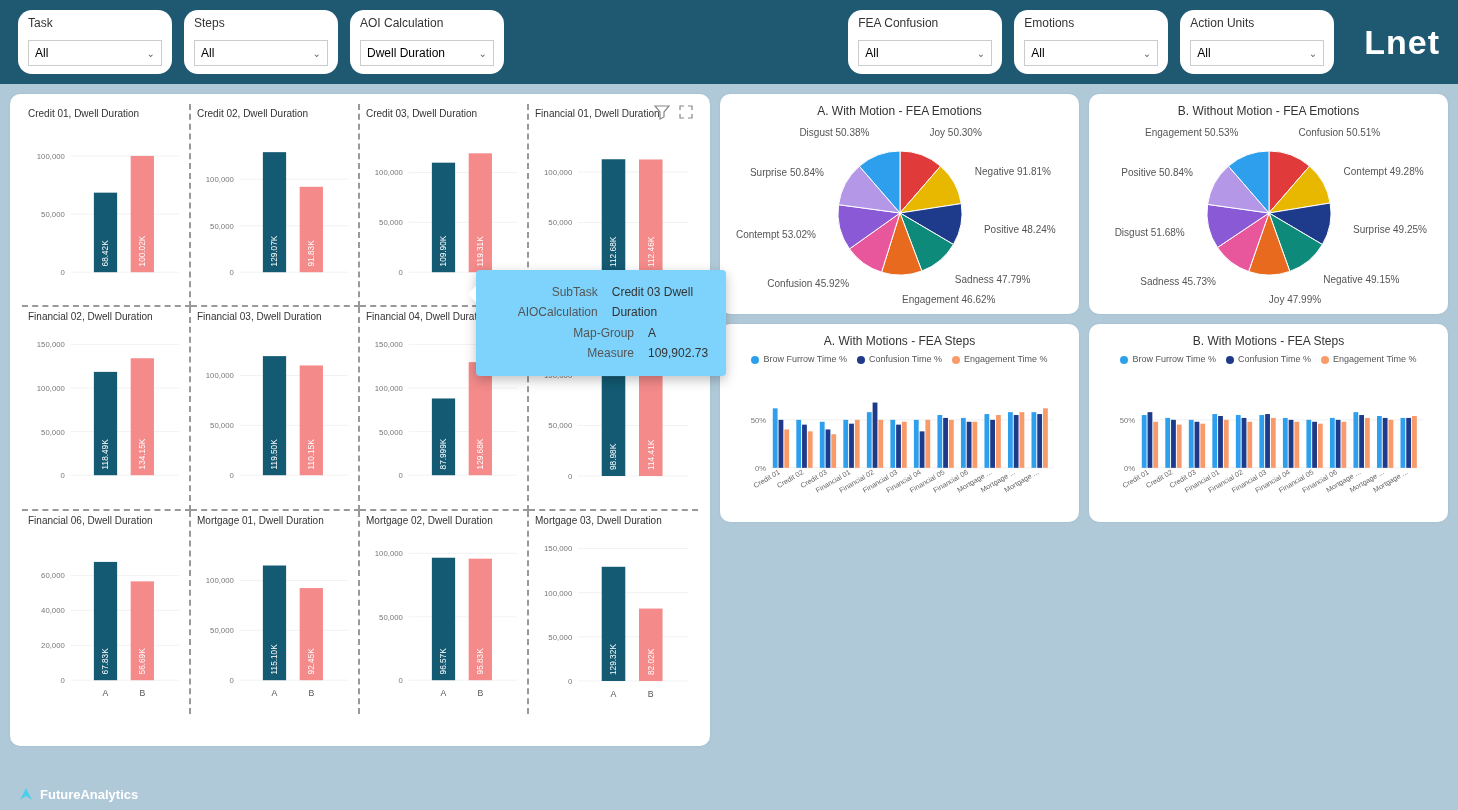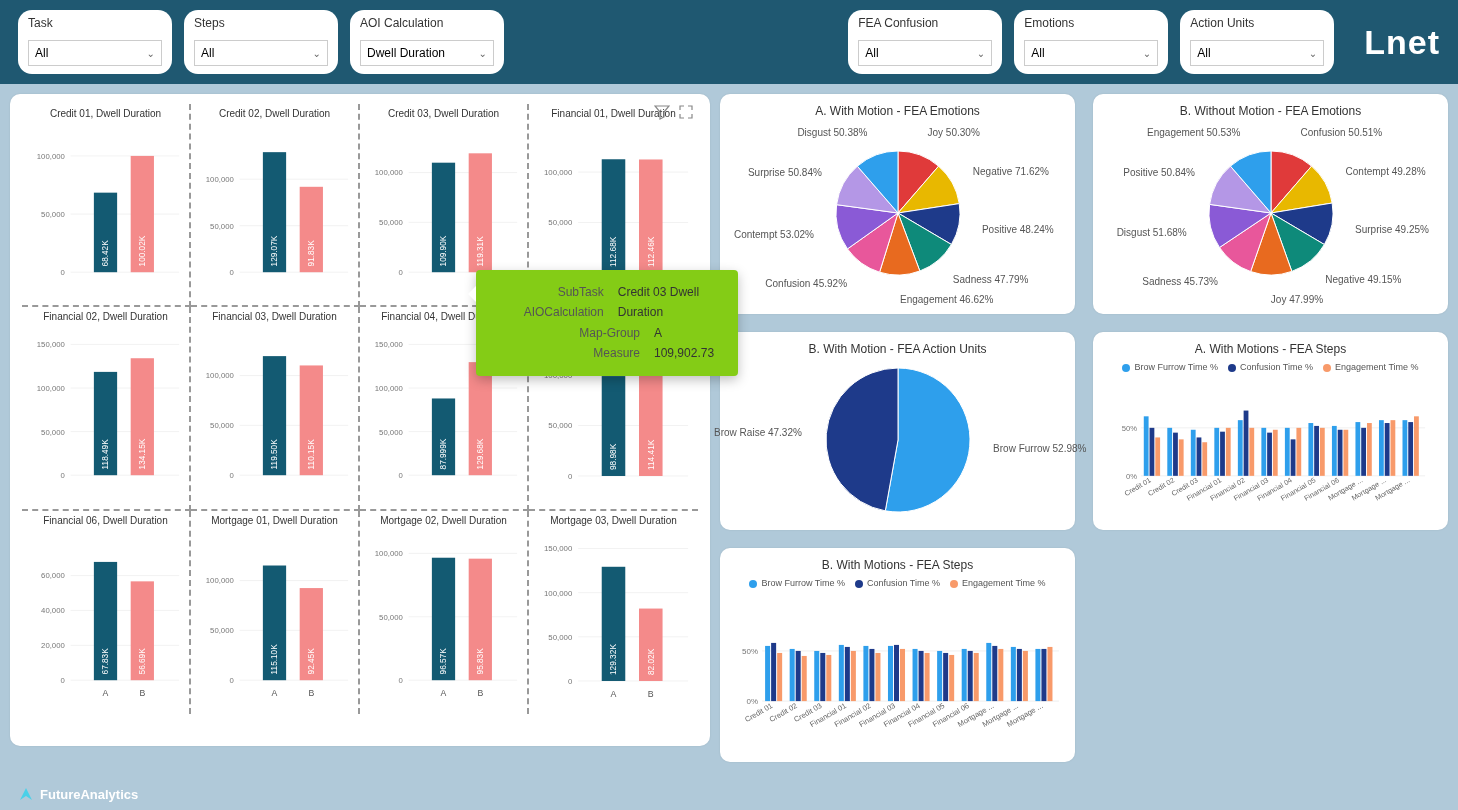--- a/index.html
+++ b/index.html
@@ -12,36 +12,36 @@
   .spacer{flex:1}
   .logo{color:#fff;font-weight:800;font-size:34px;letter-spacing:1px;margin-left:18px}
   .main{display:flex;gap:10px;padding:10px}
   .panel{background:#fff;border-radius:10px;padding:10px 12px;box-shadow:0 0 2px rgba(0,0,0,.1)}
   .left{width:700px;height:652px;position:relative}
   .left-title{font-size:14px;color:#333;margin-bottom:4px}
   .grid12{display:grid;grid-template-columns:repeat(4,1fr);grid-template-rows:repeat(3,1fr);height:610px}
   .cell{border-right:2px dashed #999;border-bottom:2px dashed #999;padding:4px 6px;display:flex;flex-direction:column}
   .cell:nth-child(4n){border-right:none}
   .cell:nth-child(n+9){border-bottom:none}
-  .cell-title{font-size:10px;text-align:center;margin-bottom:2px;color:#333}
+  .cell-title{font-size:10px;margin-bottom:2px;color:#333}
   .mini svg{width:100%;height:100%}
   .mini{flex:1;min-height:0}
-  .right{flex:1;display:grid;grid-template-columns:1fr 1fr;grid-template-rows:220px 198px 214px;gap:18px}
+  .right{flex:1;display:grid;grid-template-columns:1fr 1fr;grid-template-rows:220px 198px 214px;gap:10px}
   .card-title{font-size:12px;text-align:center;margin-bottom:4px;color:#333}
   .pie-wrap{position:relative;flex:1}
   .panel.flex{display:flex;flex-direction:column}
   .pie-svg{position:absolute;left:50%;top:50%;transform:translate(-50%,-50%)}
   .pie-label{position:absolute;font-size:10px;color:#555;white-space:nowrap}
   .legend{display:flex;justify-content:center;gap:10px;font-size:9px;color:#555;margin:2px 0 4px}
   .legend span::before{content:"";display:inline-block;width:8px;height:8px;border-radius:50%;margin-right:4px;vertical-align:middle}
   .lg-a::before{background:#2e9fec}
   .lg-b::before{background:#1e3a8a}
   .lg-c::before{background:#f89a6a}
   .steps-chart{flex:1;min-height:0}
-  .tooltip{position:absolute;background:#84cc16;border-radius:4px;box-shadow:0 4px 12px rgba(0,0,0,.25);padding:12px 24px;font-size:12px;color:#333;z-index:50}
+  .tooltip{position:absolute;background:#7dd3fc;border-radius:4px;box-shadow:0 4px 12px rgba(0,0,0,.25);padding:12px 18px;font-size:12px;color:#333;z-index:50}
   .tt-row{display:flex;gap:14px;line-height:1.7}
   .tt-k{text-align:right;width:140px;color:#555}
   .tt-v{font-weight:400}
   .tt-arrow{position:absolute;left:-8px;top:16px;width:0;height:0;border-top:8px solid transparent;border-bottom:8px solid transparent;border-right:8px solid #fff}
   .toolbar{position:absolute;right:16px;top:10px;display:flex;gap:8px;color:#888}
   .toolbar svg{width:16px;height:16px;cursor:pointer}
   .footer{position:absolute;bottom:8px;left:18px;color:#fff;font-size:13px;font-weight:700;display:flex;align-items:center;gap:6px}
   .footer svg{width:16px;height:16px}
 </style>
 </head>
@@ -327,21 +327,21 @@
             <path d="M62,62 L102.58852003853006,15.132398812379535 A62,62 0 0 1 123.28645352578607,52.62073487784556 Z" fill="#e8b800" stroke="#fff" stroke-width="1"></path>
             <path d="M62,62 L123.28645352578607,52.62073487784556 A62,62 0 0 1 115.41133742640602,93.48379002475085 Z" fill="#1e3a8a" stroke="#fff" stroke-width="1"></path>
             <path d="M62,62 L115.41133742640602,93.48379002475085 A62,62 0 0 1 83.84417714667909,120.02440800891038 Z" fill="#0e8a7a" stroke="#fff" stroke-width="1"></path>
             <path d="M62,62 L83.84417714667909,120.02440800891038 A62,62 0 0 1 43.591721640770615,121.20418302661668 Z" fill="#e86a1f" stroke="#fff" stroke-width="1"></path>
             <path d="M62,62 L43.591721640770615,121.20418302661668 A62,62 0 0 1 11.459282420206101,97.91150047713842 Z" fill="#e8579b" stroke="#fff" stroke-width="1"></path>
             <path d="M62,62 L11.459282420206101,97.91150047713842 A62,62 0 0 1 0.5603727327562069,53.68301729819327 Z" fill="#8a5ad6" stroke="#fff" stroke-width="1"></path>
             <path d="M62,62 L0.5603727327562069,53.68301729819327 A62,62 0 0 1 21.358304466013735,15.178502970080494 Z" fill="#b497e6" stroke="#fff" stroke-width="1"></path>
             <path d="M62,62 L21.358304466013735,15.178502970080494 A62,62 0 0 1 62.00000000000004,0 Z" fill="#2e9fec" stroke="#fff" stroke-width="1"></path>
           </svg>
         <div class="pie-label" style="left:calc(50% + 30.042875492766385px);top:calc(50% + -85.58179466930565px)">Joy 50.30%</div>
-          <div class="pie-label" style="left:calc(50% + 75.2871790067851px);top:calc(50% + -46.56730298203499px)">Negative 71.62%</div>
+          <div class="pie-label" style="left:calc(50% + 75.2871790067851px);top:calc(50% + -46.56730298203499px)">Negative 91.81%</div>
           <div class="pie-label" style="left:calc(50% + 84.4460953975088px);top:calc(50% + 11.274426936603433px)">Positive 48.24%</div>
           <div class="pie-label" style="left:calc(50% + 55.3441047776472px);top:calc(50% + 60.82575534212128px)">Sadness 47.79%</div>
           <div class="pie-label" style="left:calc(50% + 2.5195258003893883px);top:calc(50% + 80.96308504085442px)">Engagement 46.62%</div>
           <div class="pie-label" style="right:calc(50% + 50.47447280447655px);top:calc(50% + 64.62993318329524px)">Confusion 45.92%</div>
           <div class="pie-label" style="right:calc(50% + 83.5020632303048px);top:calc(50% + 15.576817933834661px)">Contempt 53.02%</div>
           <div class="pie-label" style="right:calc(50% + 75.6673498471331px);top:calc(50% + -45.871165472880335px)">Surprise 50.84%</div>
           <div class="pie-label" style="right:calc(50% + 30.08860677725188px);top:calc(50% + -85.56473013796989px)">Disgust 50.38%</div>
       </div>
     </div>
       <div class="panel flex">
@@ -360,31 +360,20 @@
           </svg>
         <div class="pie-label" style="left:calc(50% + 30.023403022495202px);top:calc(50% + -85.58905180574361px)">Confusion 50.51%</div>
           <div class="pie-label" style="left:calc(50% + 75.07200957533001px);top:calc(50% + -46.95465860094153px)">Contempt 49.28%</div>
           <div class="pie-label" style="left:calc(50% + 84.51599792717451px);top:calc(50% + 10.90742261882285px)">Surprise 49.25%</div>
           <div class="pie-label" style="left:calc(50% + 54.743010066638206px);top:calc(50% + 61.32648678200849px)">Negative 49.15%</div>
           <div class="pie-label" style="left:calc(50% + 0.3582433257662814px);top:calc(50% + 80.99925384396974px)">Joy 47.99%</div>
           <div class="pie-label" style="right:calc(50% + 52.5603805829843px);top:calc(50% + 63.06912951530853px)">Sadness 45.73%</div>
           <div class="pie-label" style="right:calc(50% + 83.82251675132055px);top:calc(50% + 14.229812413920882px)">Disgust 51.68%</div>
           <div class="pie-label" style="right:calc(50% + 75.54115566483107px);top:calc(50% + -46.10393899399135px)">Positive 50.84%</div>
           <div class="pie-label" style="right:calc(50% + 30.03478253134172px);top:calc(50% + -85.584811461559px)">Engagement 50.53%</div>
-      </div>
-    </div>
-      <div class="panel flex">
-      <div class="card-title">B. With Motion - FEA Action Units</div>
-      <div class="pie-wrap">
-        <svg class="pie-svg" width="144" height="144">
-            <path d="M72,72 L72,0 A72,72 0 1 1 59.30243129443362,142.8715157800891 Z" fill="#2e9fec" stroke="#fff" stroke-width="1"></path>
-            <path d="M72,72 L59.30243129443362,142.8715157800891 A72,72 0 0 1 71.99999999999999,0 Z" fill="#1e3a8a" stroke="#fff" stroke-width="1"></path>
-          </svg>
-        <div class="pie-label" style="left:calc(50% + 95.6230987258084px);top:calc(50% + 3.498411032322224px)">Brow Furrow 52.98%</div>
-          <div class="pie-label" style="right:calc(50% + 95.62309872580842px);top:calc(50% + -13.498411032322224px)">Brow Raise 47.32%</div>
       </div>
     </div>
       <div class="panel flex">
       <div class="card-title">A. With Motions - FEA Steps</div>
       <div class="legend">
         <span class="lg-a">Brow Furrow Time %</span>
         <span class="lg-b">Confusion Time %</span>
         <span class="lg-c">Engagement Time %</span>
       </div>
       <div class="steps-chart"><svg viewBox="0 0 330 150" width="100%" height="100%">

